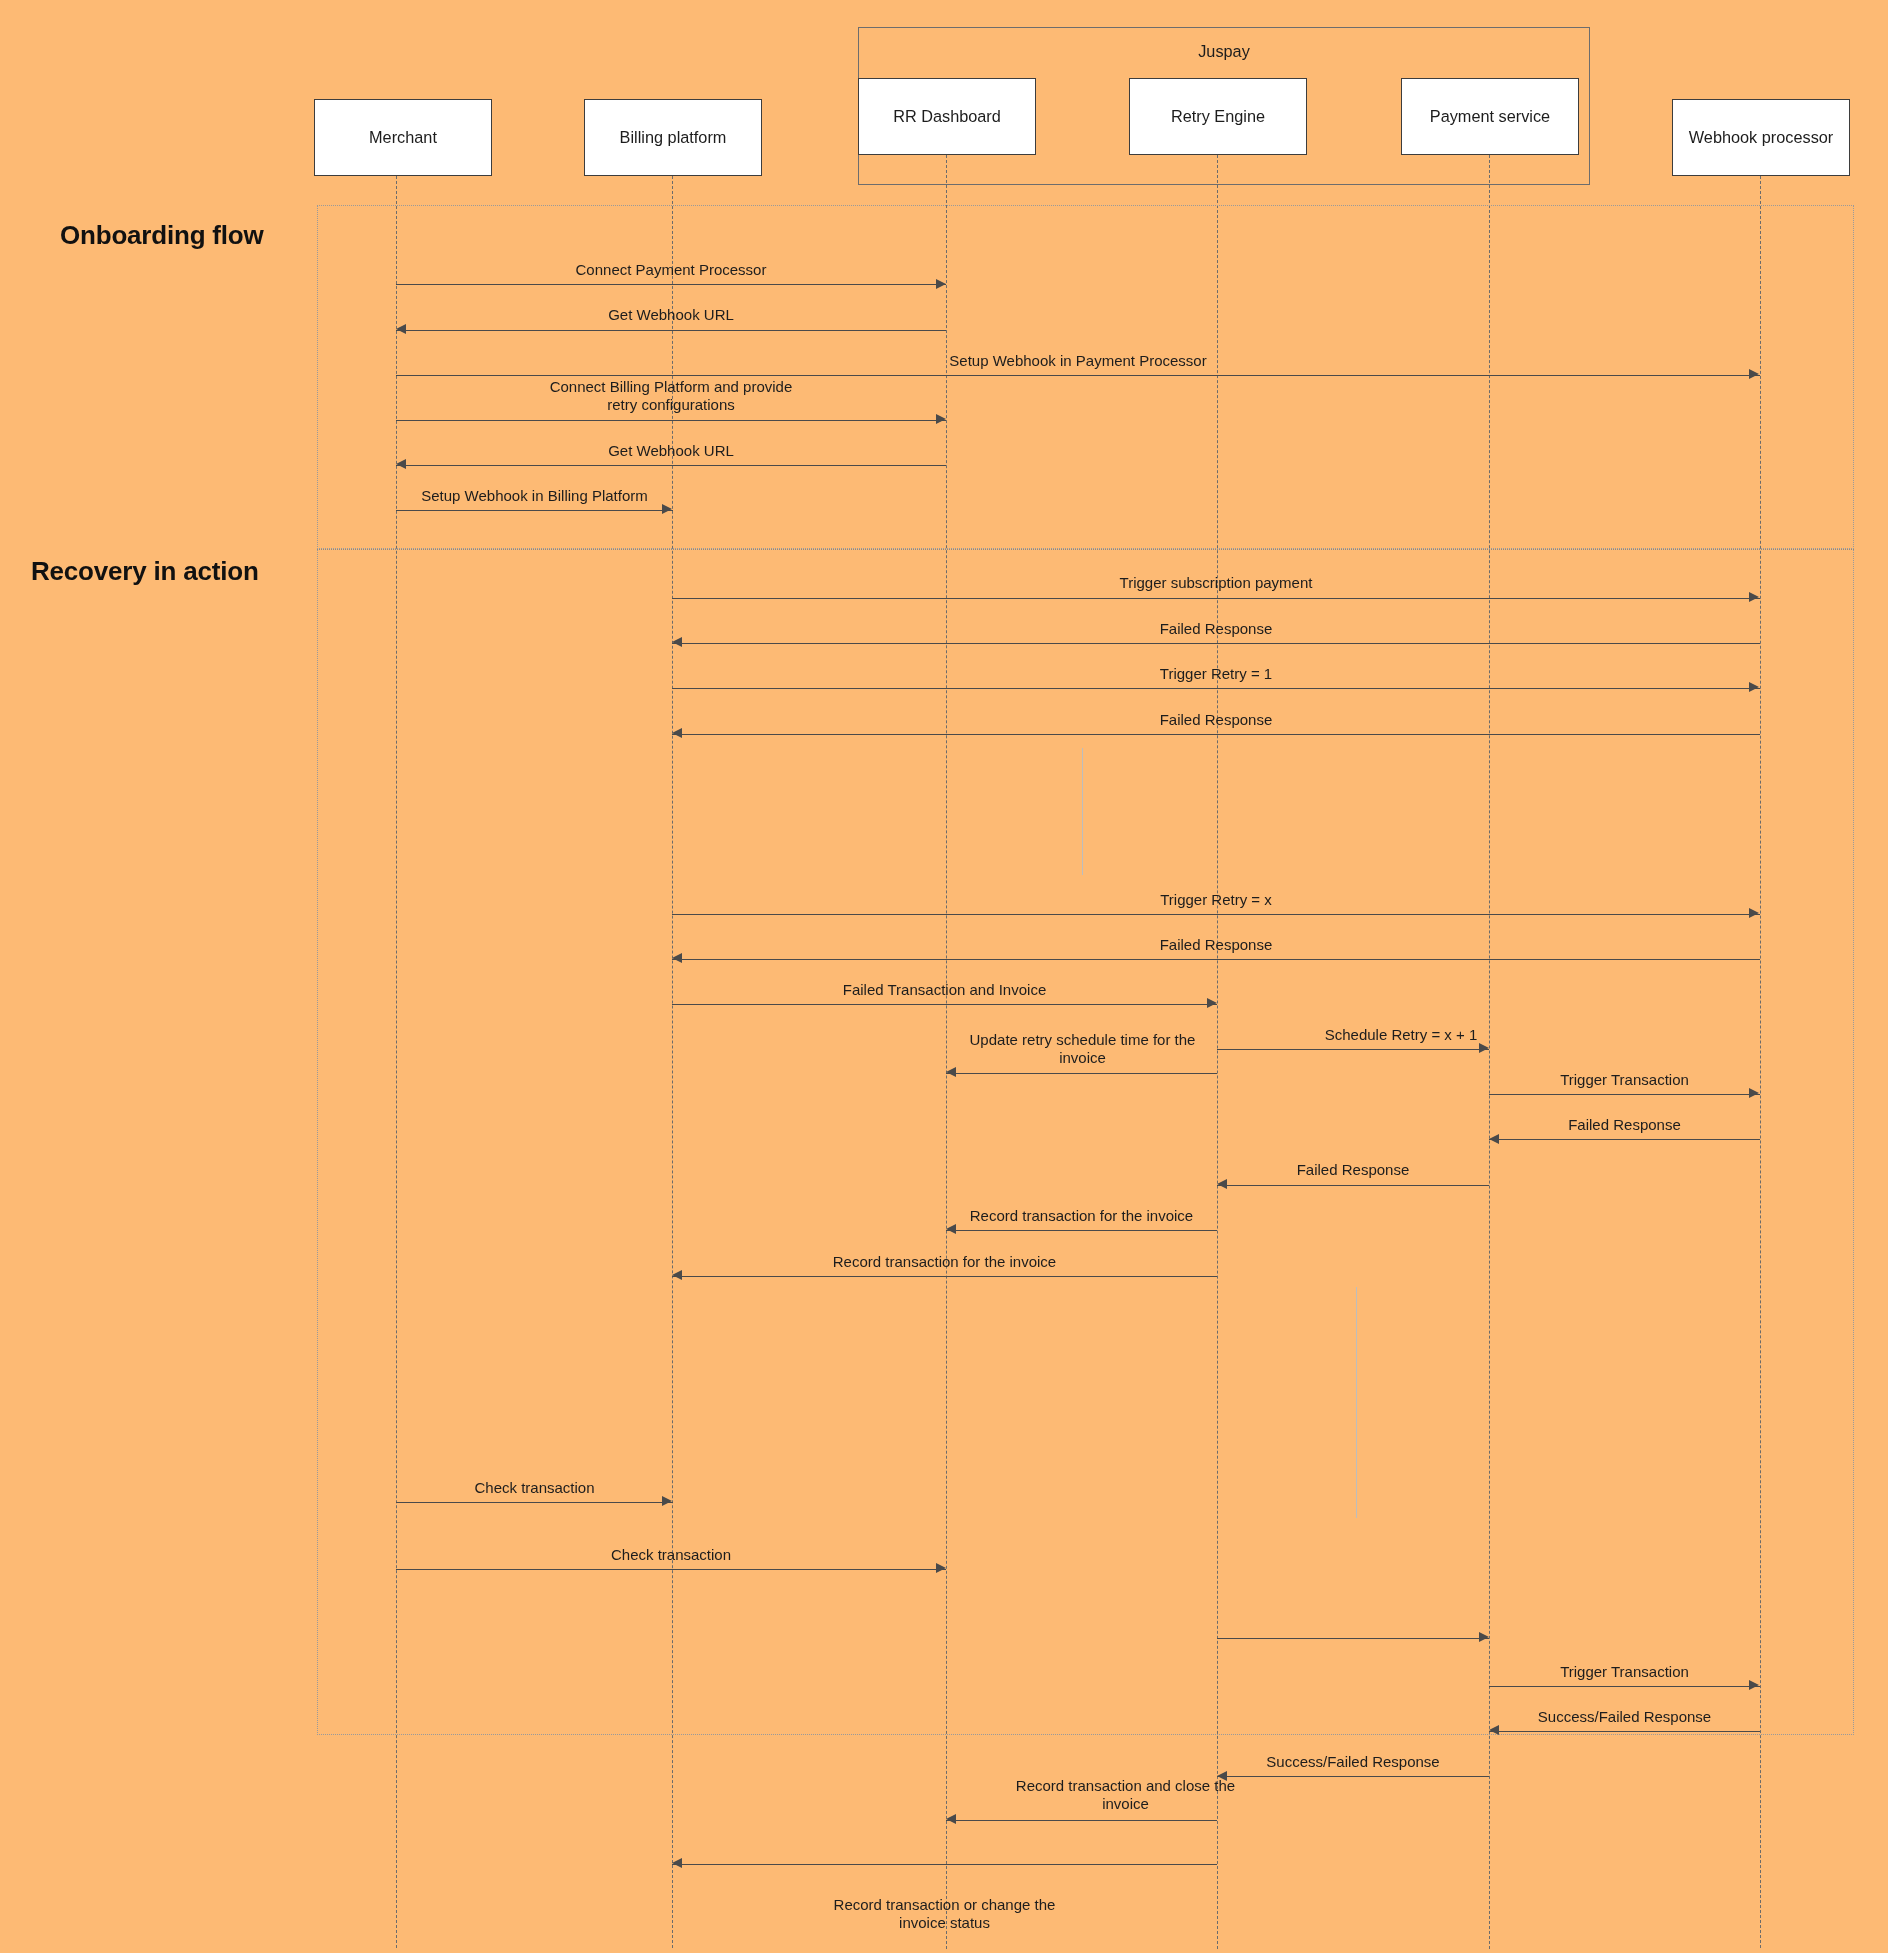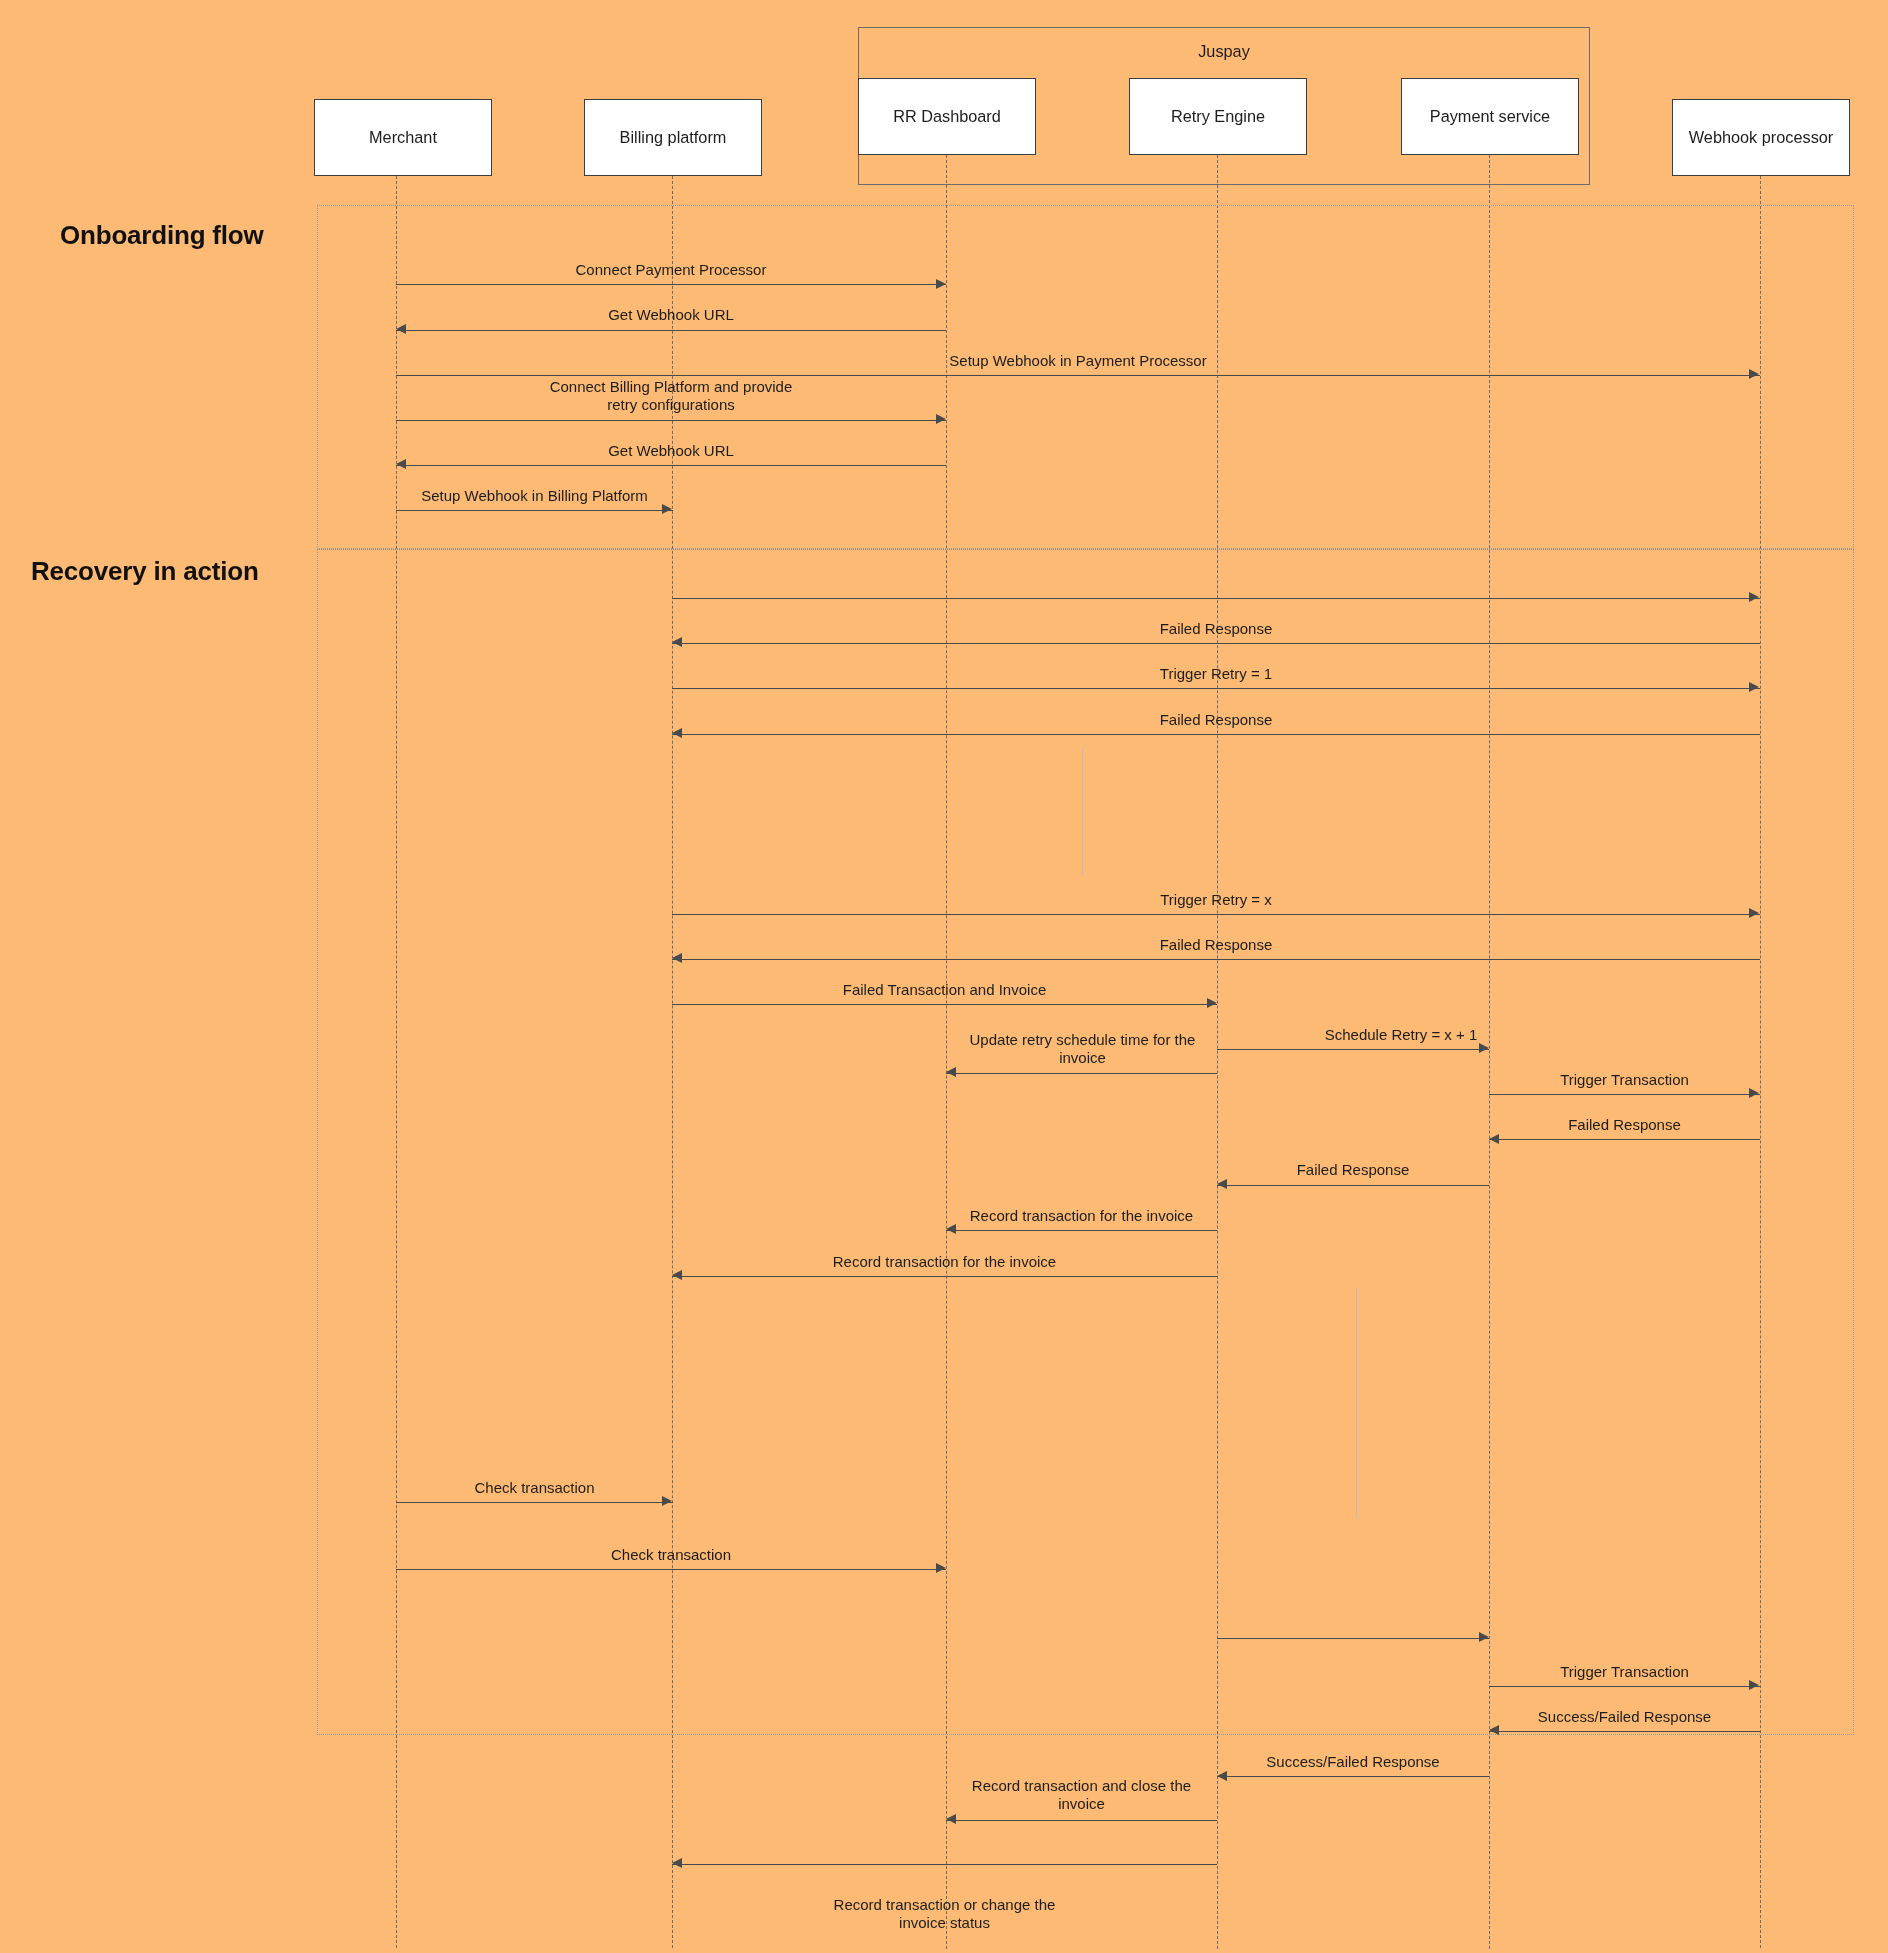--- a/index.html
+++ b/index.html
@@ -85,20 +85,21 @@
   <div class="mlabel" style="left:396px;top:442px;width:550px;">Get Webhook URL</div>
 
   <div class="msg" style="left:396px;top:510px;width:277px;"></div>
   <div class="arrowR" style="left:662px;top:504px;"></div>
   <div class="mlabel" style="left:396px;top:487px;width:277px;">Setup Webhook in Billing Platform</div>
 
   <div class="divider" style="left:317px;top:549px;width:1537px;"></div>
 
   <div class="msg" style="left:672px;top:598px;width:1088px;"></div>
   <div class="arrowR" style="left:1749px;top:592px;"></div>
+  <div class="mlabel" style="left:672px;top:574px;width:1088px;">Trigger subscription payment</div>
 
   <div class="msg" style="left:672px;top:643px;width:1088px;"></div>
   <div class="arrowL" style="left:672px;top:637px;"></div>
   <div class="mlabel" style="left:672px;top:620px;width:1088px;">Failed Response</div>
 
   <div class="msg" style="left:672px;top:688px;width:1088px;"></div>
   <div class="arrowR" style="left:1749px;top:682px;"></div>
   <div class="mlabel" style="left:672px;top:665px;width:1088px;">Trigger Retry = 1</div>
 
   <div class="msg" style="left:672px;top:734px;width:1088px;"></div>
@@ -164,21 +165,21 @@
   <div class="msg" style="left:1489px;top:1731px;width:271px;"></div>
   <div class="arrowL" style="left:1489px;top:1725px;"></div>
   <div class="mlabel" style="left:1489px;top:1708px;width:271px;">Success/Failed Response</div>
 
   <div class="msg" style="left:1217px;top:1776px;width:272px;"></div>
   <div class="arrowL" style="left:1217px;top:1771px;"></div>
   <div class="mlabel" style="left:1217px;top:1753px;width:272px;">Success/Failed Response</div>
 
   <div class="msg" style="left:946px;top:1820px;width:271px;"></div>
   <div class="arrowL" style="left:946px;top:1814px;"></div>
-  <div class="mlabel" style="left:928px;top:1777px;width:307px;">Record transaction and close the
+  <div class="mlabel" style="left:972px;top:1777px;width:307px;">Record transaction and close the
 invoice</div>
 
   <div class="msg" style="left:672px;top:1864px;width:545px;"></div>
   <div class="arrowL" style="left:672px;top:1858px;"></div>
   <div class="mlabel" style="left:672px;top:1860px;width:545px;margin-top:36px;">Record transaction or change the
 invoice status</div>
 
 </div>
 
 

